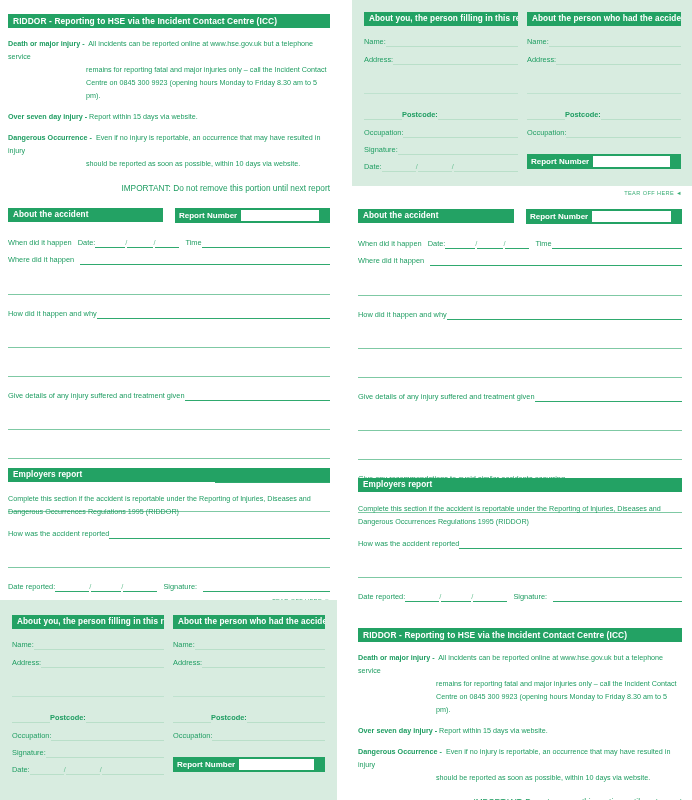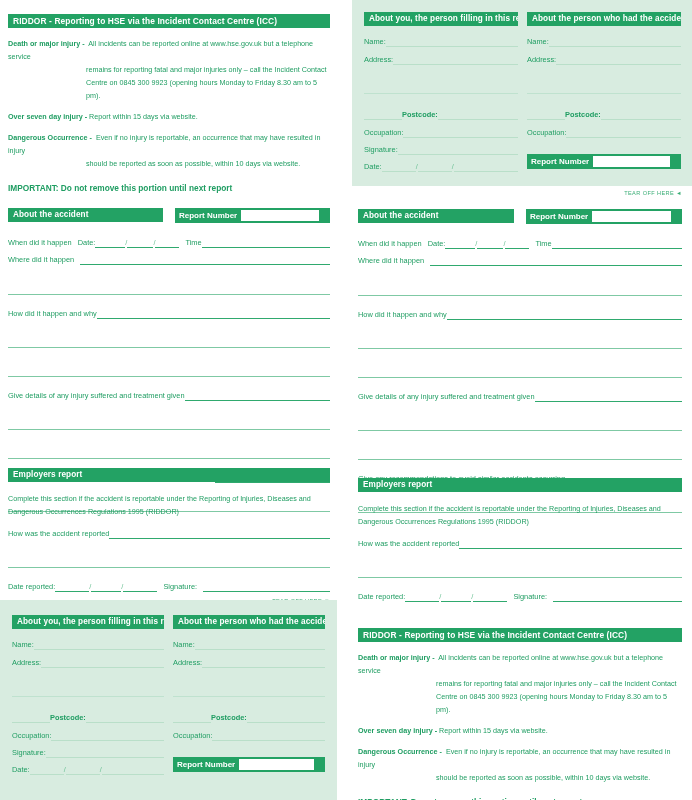--- a/index.html
+++ b/index.html
@@ -60,22 +60,22 @@
 
   
   .txt {
     font-size: 7.2px;
     line-height: 13px;
     color: #1f9d62;
   }
   .txt b { font-weight: bold; }
   .indent { padding-left: 78px; }
   .important {
-    font-weight: bold; font-size: 8.3px;
-    text-align: left; color: #1f9d62;
+    font-weight: normal; font-size: 8.3px;
+    text-align: right; color: #1f9d62;
   }
 
   
   .row { display: flex; align-items: flex-end; font-size: 7.4px; }
   .row .cap { white-space: nowrap; padding-bottom: 1px; }
   .line {
     flex: 1;
     border-bottom: 1px solid #8fcfae;
     height: 11px;
   }

